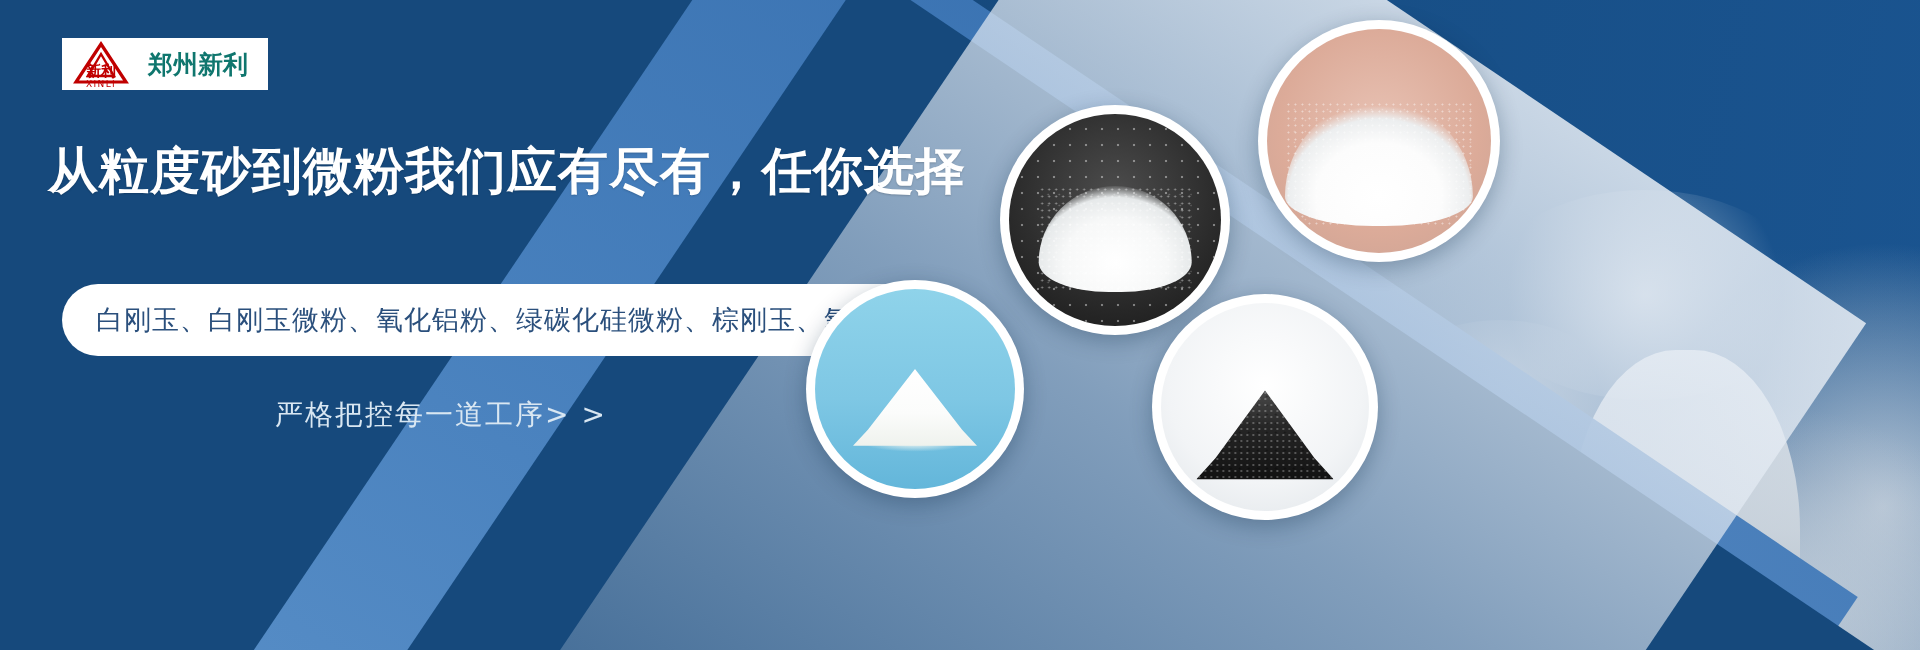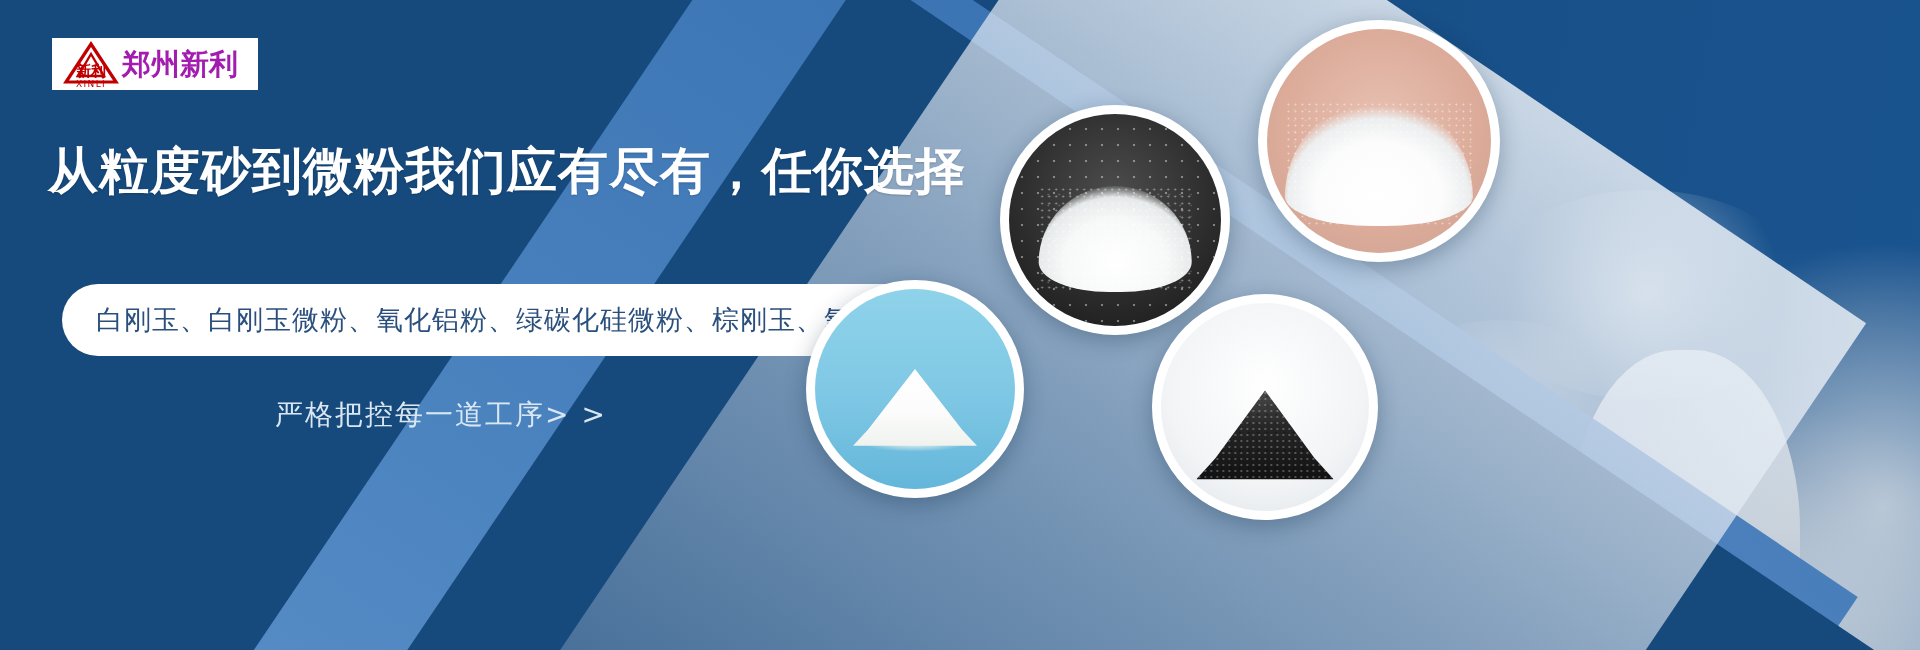--- a/index.html
+++ b/index.html
@@ -71,39 +71,39 @@
   }
   .diag-light{
     position:absolute;
     top:-180px;left:1120px;width:900px;height:1100px;
     background:linear-gradient(180deg,rgba(232,238,245,.85) 0%,rgba(218,228,240,.55) 45%,rgba(200,214,232,.22) 100%);
     transform:rotate(34deg);transform-origin:top left;
   }
 
   
   .logo-box{
-    position:absolute;left:52px;top:38px;
+    position:absolute;left:62px;top:38px;
     width:206px;height:52px;
     background:#ffffff;
     display:flex;align-items:center;
     box-sizing:border-box;
     padding:2px 6px 2px 8px;
   }
   .logo-mark{
     position:relative;width:62px;height:48px;flex:0 0 62px;
   }
   .logo-mark svg{display:block;}
   .logo-cn{
-    color:#a21caf;
+    color:#0f766e;
     font-weight:bold;
-    font-size:29px;
+    font-size:25px;
     letter-spacing:0px;
     line-height:1;
     white-space:nowrap;
-    margin-left:0;
+    margin-left:16px;
     font-family:"DejaVu Sans","Liberation Sans",sans-serif;
   }
 
   
   .headline{
     position:absolute;left:36px;top:143px;
     color:#ffffff;
     font-weight:bold;
     font-size:50px;
     line-height:1.12;

